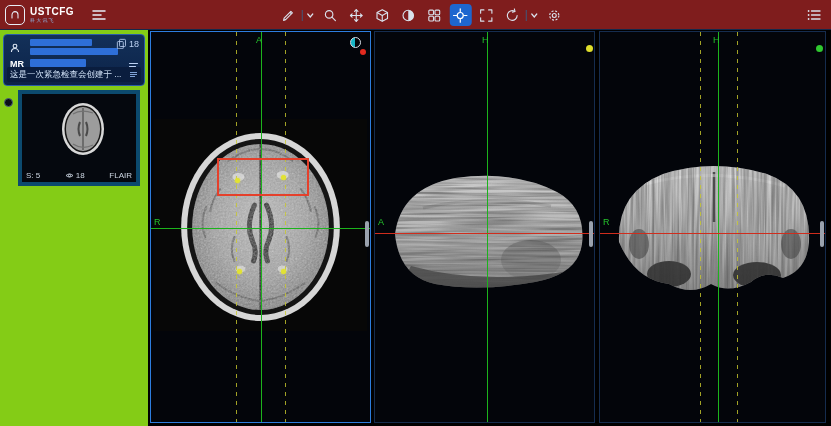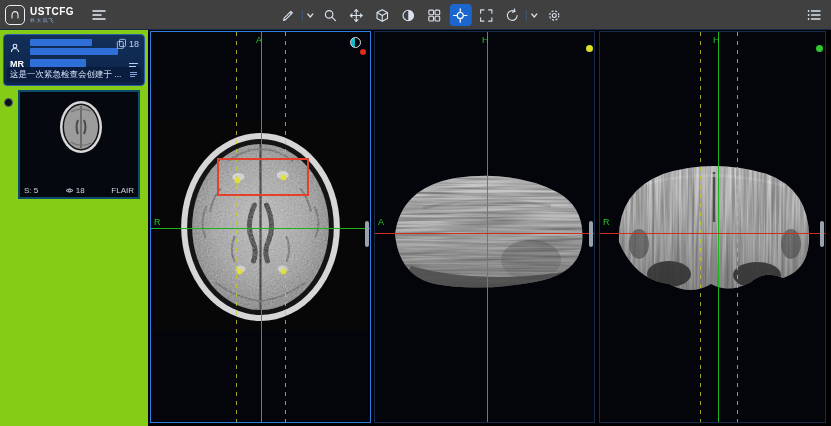--- a/index.html
+++ b/index.html
@@ -2,21 +2,21 @@
 <html><head>
 <meta charset="utf-8">
 <style>
   * { box-sizing: border-box; margin: 0; padding: 0; }
   html, body { width: 831px; height: 426px; background: #000; overflow: hidden;
                font-family: "Liberation Sans", sans-serif; }
   .app { position: relative; width: 831px; height: 426px; background: #000; }
 
   
   .topbar { position: absolute; top: 0; left: 0; right: 0; height: 30px;
-            background: #404040; border-bottom: 1px solid #16294a;
+            background: #7f1d1d; border-bottom: 1px solid #16294a;
             display: flex; align-items: center; z-index: 10; }
   .brand { display: flex; align-items: center; gap: 5px; padding-left: 5px; }
   .logo-box { width: 20px; height: 20px; border: 1.6px solid #e8eef7; border-radius: 5px;
               display: flex; align-items: center; justify-content: center; flex: none; }
   .brand-text { display: flex; flex-direction: column; line-height: 1; }
   .brand-main { color: #fff; font-size: 10px; font-weight: bold; letter-spacing: .5px; }
   .brand-sub { color: #8fb0dd; font-size: 5px; margin-top: 1px; letter-spacing: 1.2px; }
   .iconbtn { background: none; border: none; cursor: pointer; display: flex;
              align-items: center; justify-content: center; width: 22px; height: 22px; padding: 0; }
   .burger { margin-left: 9px; }
@@ -43,22 +43,22 @@
   .card-person { position: absolute; left: 6px; top: 4px; }
   .copy-group { position: absolute; right: 5px; top: 3px; display: flex; align-items: center; gap: 2px;
                 color: #bcd1f2; font-size: 9px; cursor: pointer; }
   .modality { position: absolute; left: 6px; top: 24px; color: #fff; font-size: 9px; font-weight: bold; }
   .card-sort { position: absolute; right: 5px; top: 23px; cursor: pointer; }
   .desc-bar { position: absolute; left: 3px; right: 3px; bottom: 3px; height: 15px; background: #0a1d3e;
               border-radius: 2px; display: flex; align-items: center; padding: 0 3px; overflow: hidden; }
   .desc-text { flex: 1; color: #cfe0f5; font-size: 8.5px; white-space: nowrap; overflow: hidden; }
   .thumb-radio { position: absolute; left: 4px; top: 68px; width: 9px; height: 9px;
                  border: 1px solid #4f617c; border-radius: 50%; cursor: pointer; background: #0a0f18; }
-  .thumb-wrap { position: absolute; left: 18px; top: 60px; width: 122px; height: 109px;
-                background: #05080e; border: 2px solid #0c4a6e; cursor: pointer; }
+  .thumb-wrap { position: absolute; left: 18px; top: 60px; width: 122px; height: 96px;
+                background: #05080e; border: 4px solid #0c4a6e; cursor: pointer; }
   .thumb-img { position: absolute; left: 33px; top: 4px; width: 56px; height: 62px; }
   .thumb-meta { position: absolute; left: 0; right: 0; bottom: 2px; display: flex;
                 justify-content: space-between; align-items: center; padding: 0 4px;
                 font-size: 8px; color: #cdd6e2; }
   .thumb-views { display: flex; align-items: center; gap: 2px; }
 
   
   .viewer { position: absolute; left: 148px; top: 30px; right: 0; bottom: 0; background: #000; }
   .vp { position: absolute; top: 1px; height: 392px; background: #03050a;
         border: 1px solid #152c4e; overflow: hidden; cursor: crosshair; }

